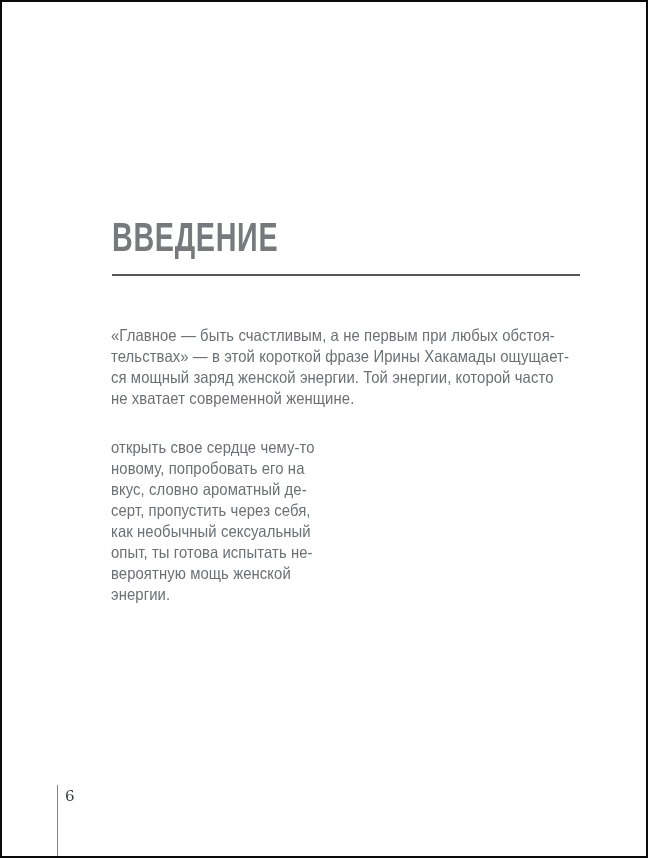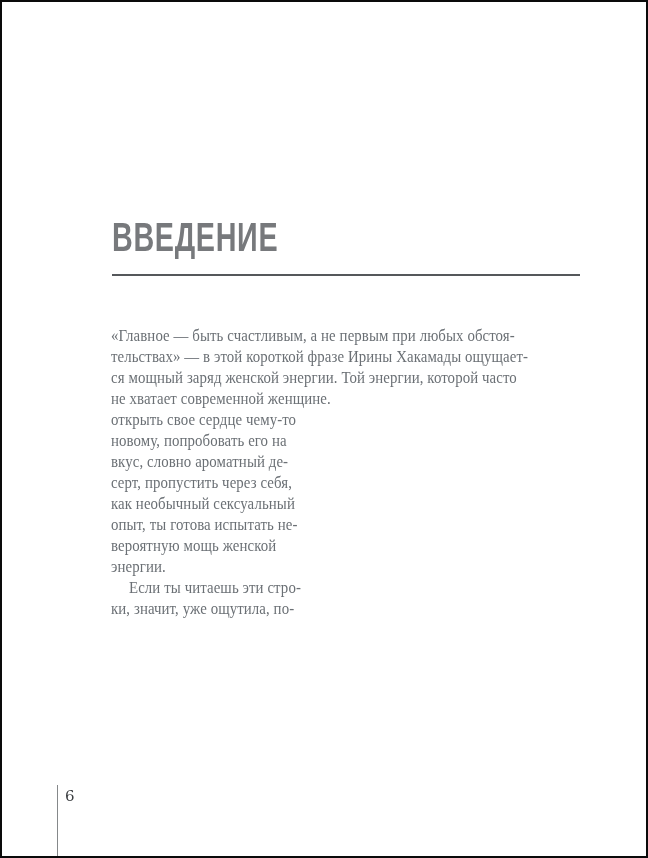--- a/index.html
+++ b/index.html
@@ -41,33 +41,33 @@
     background: #55585b;
   }
   
   .body {
     position: absolute;
     left: 109px;
     top: 323px;
     width: 470px;
     color: #6b7075;
   }
-  .para { margin: 0; font-family: Liberation Serif, serif; }
+  .para { margin: 0; }
   .lines {
     display: inline-block;
     white-space: pre;
     font-size: 16.5px;
     line-height: 21px;
     letter-spacing: 0.1px;
     transform: scaleX(0.90);
     transform-origin: left top;
   }
   .lines.indent { text-indent: 20px; }
   .wrap-row { display: flex; }
-  .col-left { width: 236px; }
+  .col-left { width: 236px; margin-top: 28px; }
   
   .pullquote {
     position: absolute;
     left: 350px;
     top: 488px;
     width: 264px;
     box-sizing: border-box;
     border-top: 1px solid #b2b5b8;
     border-bottom: 1px solid #cdd0d2;
     padding: 16px 0 17px 0;
@@ -128,24 +128,20 @@
         <div class="para">
           <span class="lines">открыть свое сердце чему-то
 новому, попробовать его на
 вкус, словно ароматный де-
 серт, пропустить через себя,
 как необычный сексуальный
 опыт, ты готова испытать не-
 вероятную мощь женской
 энергии.</span>
         </div>
-        <div class="para">
-          <span class="lines indent">Если ты читаешь эти стро-
-ки, значит, уже ощутила, по-</span>
-        </div>
       </div>
     </div>
 
 
   </div>
 
 
   <div class="footer-vline"></div>
   <div class="page-number">6</div>
 

